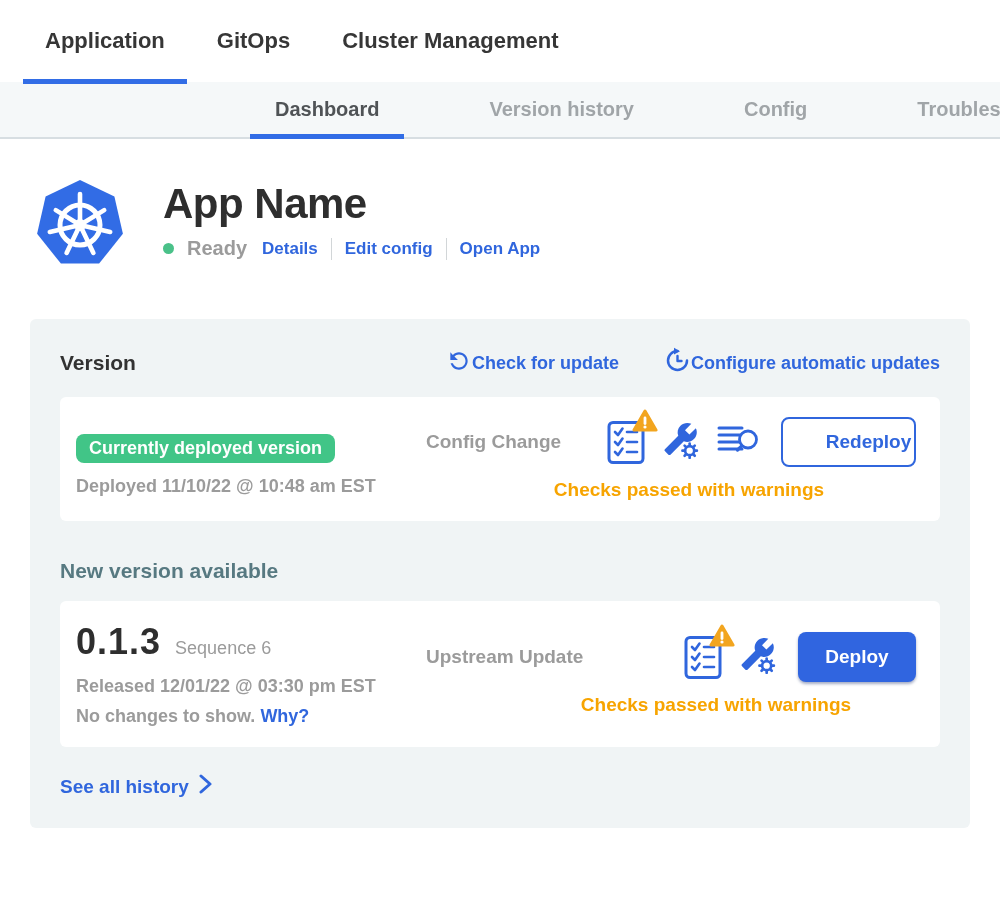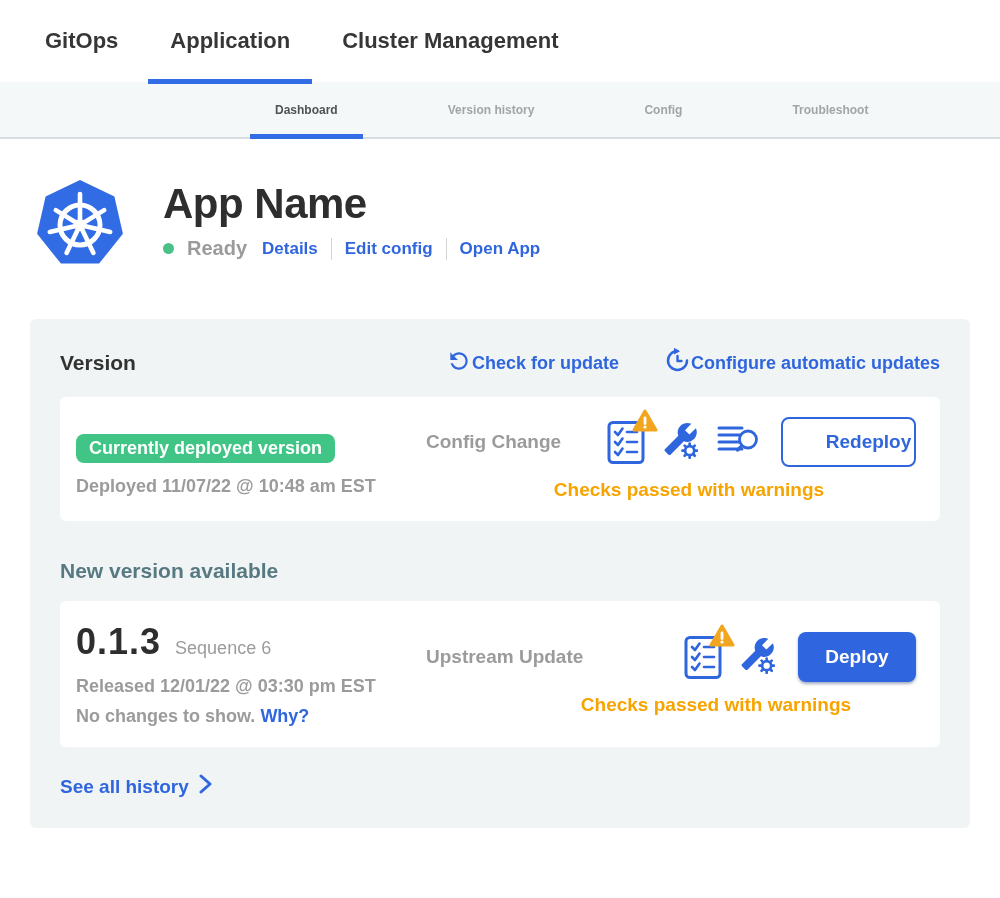--- a/index.html
+++ b/index.html
@@ -10,21 +10,21 @@
   
   .topnav { height: 82px; display: flex; align-items: center; padding-left: 23px; gap: 8px; background: #fff; }
   .topnav-item { position: relative; height: 100%; display: flex; align-items: center; padding: 0 22px;
                  font-size: 22px; font-weight: 700; color: #363636; cursor: pointer; white-space: nowrap; }
   .topnav-item.active::after { content: ""; position: absolute; left: 0; right: 0; bottom: -2px; height: 5px;
                  background: #326de6; z-index: 3; }
 
   
   .subnav { height: 57px; background: #f5f8f9; border-bottom: 2px solid #d7dee2; display: flex;
             padding-left: 250px; gap: 60px; }
-  .subnav-tab { position: relative; display: flex; align-items: center; padding: 0 25px; font-size: 12px;
+  .subnav-tab { position: relative; display: flex; align-items: center; padding: 0 25px; font-size: 20px;
             font-weight: 600; color: #a0a5a8; white-space: nowrap; cursor: pointer; }
   .subnav-tab.active { color: #4f5356; font-weight: 700; }
   .subnav-tab.active::after { content: ""; position: absolute; left: 0; right: 0; bottom: -2px; height: 5px;
             background: #326de6; }
 
   
   .app-header { display: flex; margin: 40px 0 0 35px; gap: 38px; }
   .k8s-logo { width: 90px; height: 90px; flex: 0 0 auto; }
   .app-title { font-size: 42px; font-weight: 800; color: #2e2e2e; line-height: 1.1; margin-top: 2px; letter-spacing: -0.5px; }
   .status-row { display: flex; align-items: center; gap: 13px; margin-top: 10px; }
@@ -70,22 +70,22 @@
              color: #3066dd; cursor: pointer; width: fit-content; }
 
   .annotation { position: absolute; left: -24px; top: -34px; pointer-events: none; z-index: 5; }
 </style>
 </head>
 <body>
 
 <div class="page">
 
   <div class="topnav">
+    <div class="topnav-item active">Application</div>
     <div class="topnav-item">GitOps</div>
-    <div class="topnav-item active">Application</div>
     <div class="topnav-item">Cluster Management</div>
   </div>
 
   <div class="subnav">
     <div class="subnav-tab active">Dashboard</div>
     <div class="subnav-tab">Version history</div>
     <div class="subnav-tab">Config</div>
     <div class="subnav-tab">Troubleshoot</div>
   </div>
 
@@ -144,21 +144,21 @@
             </svg>
           </span>
           <span>Configure automatic updates</span>
         </span>
       </div>
     </div>
 
     <div class="card">
       <div>
         <span class="badge">Currently deployed version</span>
-        <div class="meta">Deployed 11/07/22 @ 10:48 am EST</div>
+        <div class="meta">Deployed 11/10/22 @ 10:48 am EST</div>
       </div>
       <div class="card-right">
         <div class="cr-row">
           <span class="type-label">Config Change</span>
           <span class="icons">
             <span class="check-wrap">
               <svg width="38" height="45" viewBox="0 0 38 45" fill="none">
                 <rect x="2" y="2.5" width="34" height="40" rx="4" fill="#fff" stroke="#3066dd" stroke-width="3"></rect>
                 <g stroke="#3066dd" stroke-width="2.6" stroke-linecap="round" stroke-linejoin="round">
                   <polyline points="8,12 11,15 15.5,8.5"></polyline>

